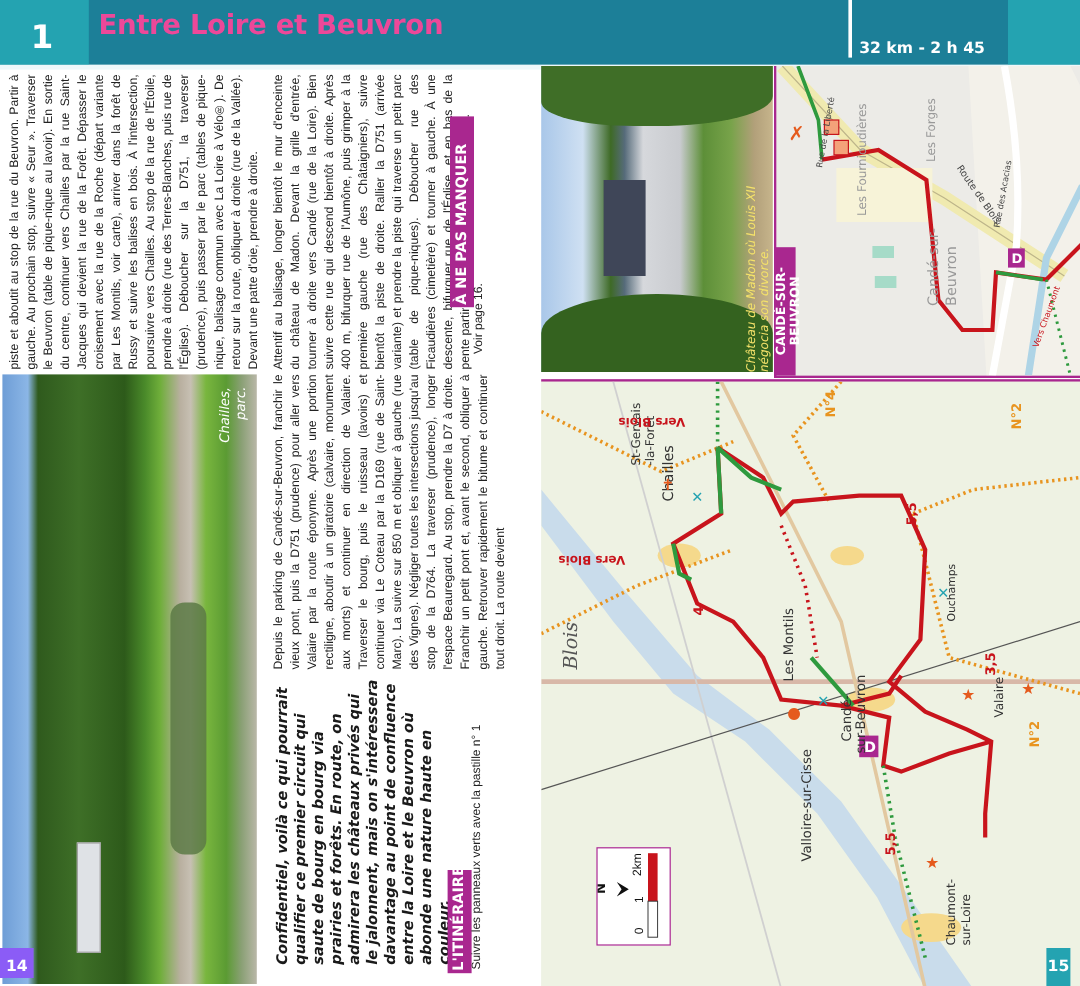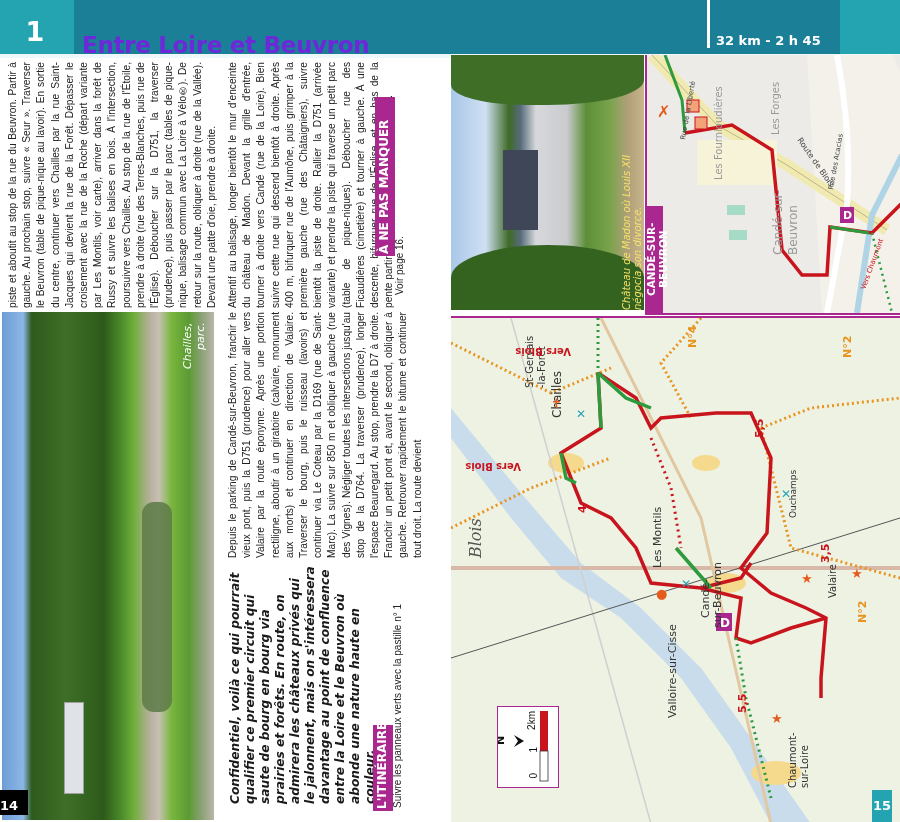--- a/index.html
+++ b/index.html
@@ -2,35 +2,35 @@
 <html><head>
 <meta charset="utf-8">
 <style>
   html, body { margin:0; padding:0; }
   body { width:900px; height:822px; position:relative; overflow:hidden; background:#ffffff; font-family:"Liberation Sans", sans-serif; }
   .abs { position:absolute; }
   
   .hdr { left:0; top:0; width:900px; height:54px; background:#1c7f98; }
   .hdr-num-box { left:0; top:0; width:74px; height:54px; background:#24a3b1; }
   .hdr-num { left:0; top:16px; width:70px; text-align:center; color:#fff; font:bold 27px "DejaVu Sans", sans-serif; }
-  .hdr-title { left:82px; top:32px; color:#6d28d9; font:bold 23px "DejaVu Sans", sans-serif; letter-spacing:-0.3px; white-space:nowrap; }
+  .hdr-title { left:82px; top:8px; color:#ec4899; font:bold 23px "DejaVu Sans", sans-serif; letter-spacing:-0.3px; white-space:nowrap; }
   .hdr-right-box { left:840px; top:0; width:60px; height:54px; background:#24a3b1; }
   .hdr-div { left:707px; top:0; width:3px; height:48px; background:#fff; }
   .hdr-dist { left:716px; top:33px; color:#fff; font:bold 13px "DejaVu Sans", sans-serif; white-space:nowrap; }
   .hdr-under { left:0; top:54px; width:900px; height:4px; background:#eef8fa; }
 
   
   .photo-left { left:2px; top:312px; width:212px; height:508px;
     background: linear-gradient(90deg,#6e9dd6 0%,#8bb6e6 10%,#2f5a1d 14%,#3e6f27 30%,#2d5a1a 48%,#4a8a2a 56%,#6fae3a 62%,#b9b0a0 70%,#c7c0b3 74%,#79b63e 80%,#5b9b33 88%,#8aa075 94%,#b9b7a8 100%); }
   .photo-left .hedge { left:140px; top:190px; width:30px; height:210px; background:#5c7a45; border-radius:12px; opacity:.85; }
   .photo-left .sign { left:62px; top:390px; width:18px; height:90px; background:#dfe2e6; border:1px solid #a0a0a0; }
   .photo-left-caption { left:181px; top:322px; width:28px; height:68px; color:#fff; font:italic 11px "DejaVu Sans", sans-serif; writing-mode:vertical-rl; transform:rotate(180deg); text-align:right; }
 
   
-  .pg-left { left:0; top:790px; width:28px; height:25px; background:#000000; color:#fff; font:bold 13px "DejaVu Sans", sans-serif; text-align:left; line-height:32px; }
+  .pg-left { left:0; top:790px; width:28px; height:25px; background:#8b5cf6; color:#fff; font:bold 13px "DejaVu Sans", sans-serif; text-align:center; line-height:32px; }
   .pg-right { left:872px; top:790px; width:20px; height:32px; background:#24a3b1; color:#fff; font:bold 13px "DejaVu Sans", sans-serif; text-align:center; line-height:32px; }
 
   
   .vcol { writing-mode:vertical-rl; transform:rotate(180deg); position:absolute; }
   .body-text { font:10.2px/14.2px "Liberation Sans", sans-serif; color:#222; text-align:justify; }
   .col-a { left:6px; top:62px; width:212px; height:246px; }
   .col-b { left:226px; top:312px; width:212px; height:246px; }
   .col-c { left:226px; top:62px; width:150px; height:246px; }
   .intro { left:228px; top:562px; width:92px; height:242px; font:italic bold 12.2px/15px "DejaVu Sans", sans-serif; color:#1a1a1a; }
 

